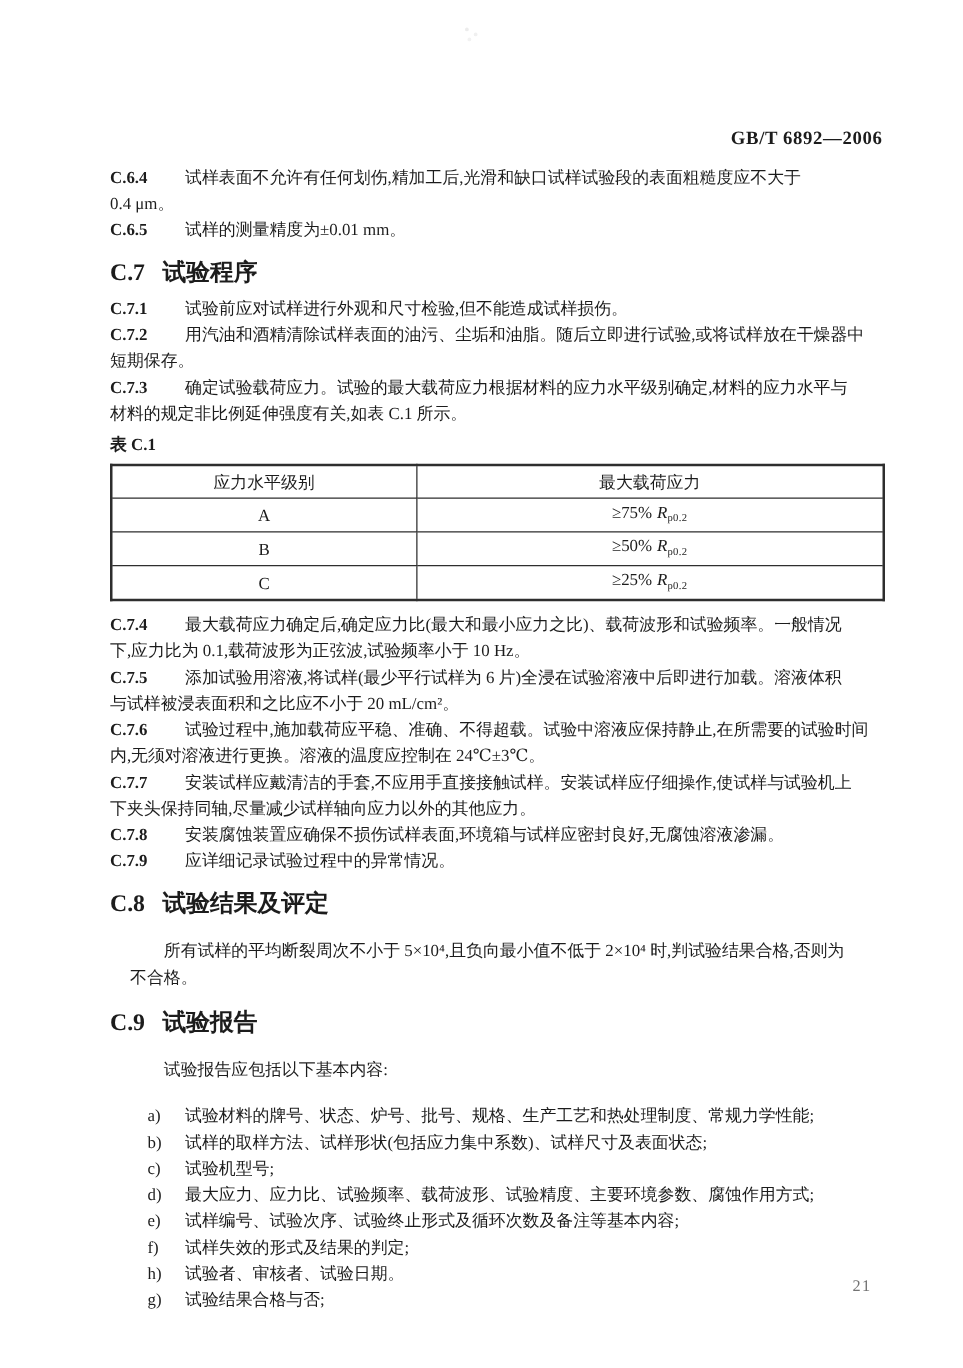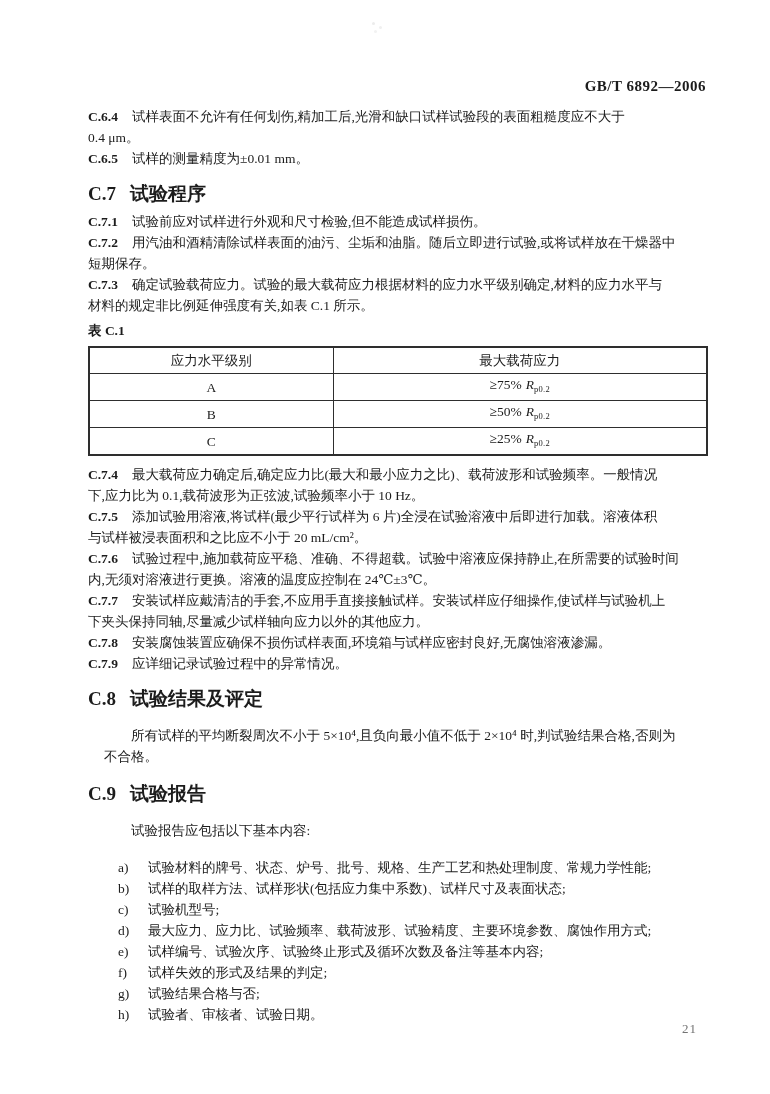--- a/index.html
+++ b/index.html
@@ -14,36 +14,36 @@
   .page { position: absolute; inset: 0; background: #fff; }
 
   .smudge {
     position: absolute; left: 372px; top: 22px;
     width: 3px; height: 3px; background: #ececec;
     box-shadow: 7px 4px 0 #f0f0f0, 2px 8px 0 #f2f2f2;
     border-radius: 50%;
   }
 
   .content {
-    position: absolute; left: 88px; top: 76px; width: 620px;
+    position: absolute; left: 88px; top: 101px; width: 620px;
     font-size: 13.5px; line-height: 21px;
     text-align: justify;
   }
 
   .std-header {
     text-align: right;
     font-weight: bold;
     font-size: 15px;
     letter-spacing: 0.5px;
     margin: 0 2px 10px 0;
     line-height: 20px;
   }
 
   p.clause { margin: 0; }
-  .clause .num { font-weight: bold; margin-right: 14px; white-space: nowrap; }
+  .clause .num { font-weight: bold; margin-right: 30px; white-space: nowrap; }
   .clause .txt { white-space: pre-line; }
 
   h3.sec-heading {
     font-size: 19px; font-weight: bold;
     margin: 14px 0 7px 0; line-height: 21px;
     text-align: left;
   }
   h3.sec-heading .num { margin-right: 14px; }
 
   p.indent-para { margin: 16px; text-indent: 2em; }
@@ -189,21 +189,21 @@
       <span class="txt">试验报告应包括以下基本内容:</span>
     </p>
 
     <ul class="report-list">
       <li><span class="letter">a)</span><span>试验材料的牌号、状态、炉号、批号、规格、生产工艺和热处理制度、常规力学性能;</span></li>
       <li><span class="letter">b)</span><span>试样的取样方法、试样形状(包括应力集中系数)、试样尺寸及表面状态;</span></li>
       <li><span class="letter">c)</span><span>试验机型号;</span></li>
       <li><span class="letter">d)</span><span>最大应力、应力比、试验频率、载荷波形、试验精度、主要环境参数、腐蚀作用方式;</span></li>
       <li><span class="letter">e)</span><span>试样编号、试验次序、试验终止形式及循环次数及备注等基本内容;</span></li>
       <li><span class="letter">f)</span><span>试样失效的形式及结果的判定;</span></li>
+      <li><span class="letter">h)</span><span>试验者、审核者、试验日期。</span></li>
       <li><span class="letter">g)</span><span>试验结果合格与否;</span></li>
-      <li><span class="letter">h)</span><span>试验者、审核者、试验日期。</span></li>
     </ul>
 
   </div>
 
   <div class="page-number">21</div>
 
 </div>
 
 </body></html>

